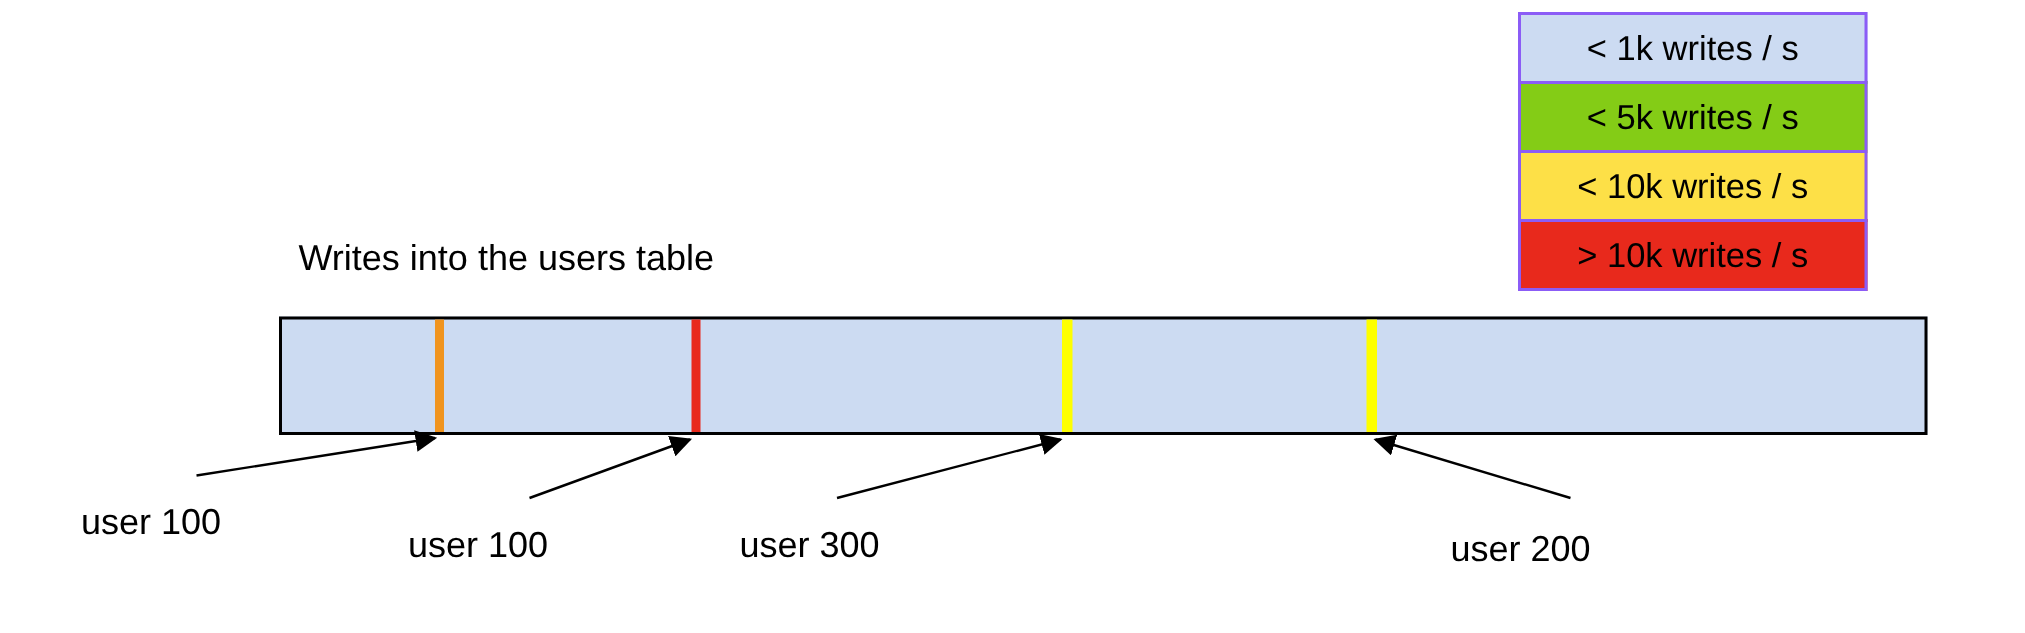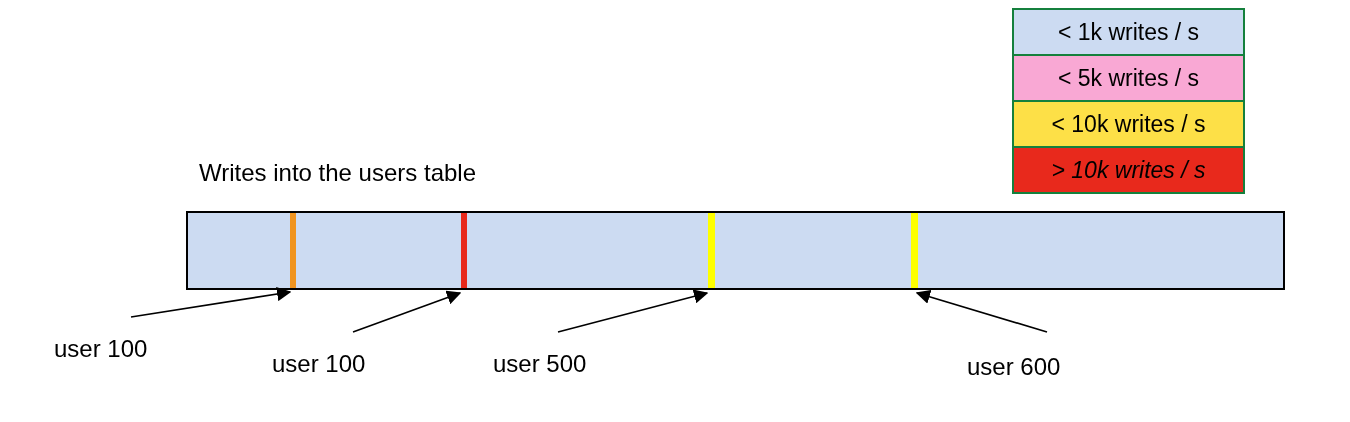--- a/index.html
+++ b/index.html
@@ -23,21 +23,21 @@
   }
   .legend {
     position: absolute;
     left: 1012px;
     top: 8px;
     width: 233px;
   }
   .legend-row {
     box-sizing: border-box;
     height: 48px;
-    border: 2px solid #15803d;
+    border: 2px solid #8b5cf6;
     margin-top: -2px;
     display: flex;
     align-items: center;
     justify-content: center;
     font-size: 23px;
     white-space: nowrap;
   }
   .legend-row:first-child { margin-top: 0; }
   .bar {
     position: absolute;
@@ -78,27 +78,27 @@
 <body>
 
 <div class="canvas">
 
   <div class="title">Writes into the users table</div>
 
   <div class="legend">
     <div class="legend-row" style="background-color: rgb(204, 219, 242);">
       <span>&lt; 1k writes / s</span>
     </div>
-    <div class="legend-row" style="background-color: #f9a8d4;">
+    <div class="legend-row" style="background-color: #84cc16;">
       <span>&lt; 5k writes / s</span>
     </div>
     <div class="legend-row" style="background-color: #fde047;">
       <span>&lt; 10k writes / s</span>
     </div>
-    <div class="legend-row" style="background-color: rgb(232, 41, 28); font-style: italic;">
+    <div class="legend-row" style="background-color: rgb(232, 41, 28);">
       <span>&gt; 10k writes / s</span>
     </div>
   </div>
 
   <div class="bar" style="background-color: rgb(204, 219, 242);"></div>
 
   <div class="stripe stripe-1" style="background-color: rgb(240, 148, 31);"></div>
   <div class="stripe stripe-2" style="background-color: rgb(232, 41, 28);"></div>
   <div class="stripe stripe-3" style="background-color: rgb(254, 255, 0);"></div>
   <div class="stripe stripe-4" style="background-color: rgb(254, 255, 0);"></div>
@@ -110,16 +110,16 @@
       </marker>
     </defs>
     <line x1="131" y1="317" x2="290" y2="292" stroke="#000000" stroke-width="1.6" marker-end="url(#arrowhead)"></line>
     <line x1="353" y1="332" x2="460" y2="293" stroke="#000000" stroke-width="1.6" marker-end="url(#arrowhead)"></line>
     <line x1="558" y1="332" x2="707" y2="293" stroke="#000000" stroke-width="1.6" marker-end="url(#arrowhead)"></line>
     <line x1="1047" y1="332" x2="917" y2="293" stroke="#000000" stroke-width="1.6" marker-end="url(#arrowhead)"></line>
   </svg>
 
   <div class="user-label user-label-1">user 100</div>
   <div class="user-label user-label-2">user 100</div>
-  <div class="user-label user-label-3">user 500</div>
-  <div class="user-label user-label-4">user 600</div>
+  <div class="user-label user-label-3">user 300</div>
+  <div class="user-label user-label-4">user 200</div>
 
 </div>
 
 </body></html>

